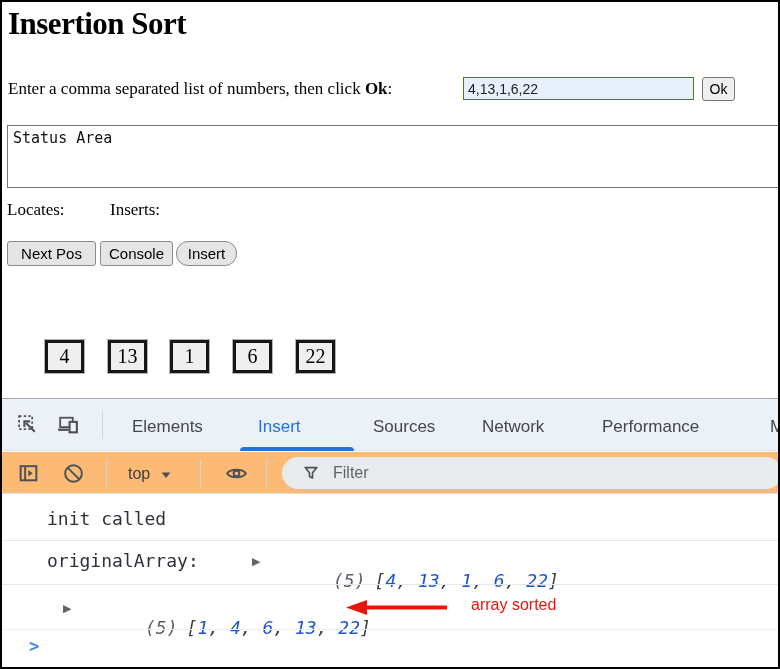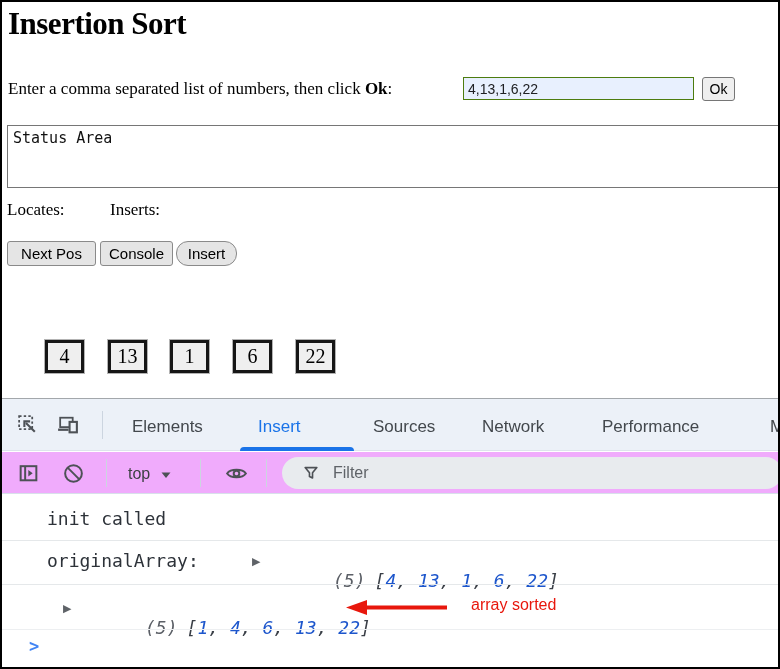--- a/index.html
+++ b/index.html
@@ -54,21 +54,21 @@
 
   
   .devtools {
     left:0; top:396px; width:776px; height:269px;
     border-top:1px solid #a3a7ab; background:#fff;
     font-family:"Liberation Sans", sans-serif;
   }
   .dt-tabbar { position:absolute; left:0; top:0; width:776px; height:52px;
     background:#ecf1f8; border-bottom:1px solid #dde4ec; }
   .dt-toolbar { position:absolute; left:0; top:53px; width:776px; height:42px;
-    background:#f0abfc; border-bottom:1px solid #d8e0ea; }
+    background:#fdba74; border-bottom:1px solid #d8e0ea; }
   .dt-icon-btn { position:absolute; background:none; border:none; cursor:pointer; line-height:0; }
   .vdiv { position:absolute; width:1px; height:28px; background:#ccd5e0; }
   .dt-tab { position:absolute; top:18px; font-size:17px; color:#43484d; white-space:nowrap; cursor:pointer; }
   .dt-tab.active { color:#1a73e8; }
   .tab-underline { position:absolute; top:48px; left:238px; width:114px; height:4px;
     background:#1a73e8; border-radius:4px 4px 0 0; }
   .context-label { position:absolute; left:126px; top:13px; font-size:16px; color:#3c4043; cursor:pointer; }
   .filter-pill { position:absolute; left:280px; top:5px; width:500px; height:32px;
     background:#e8ebee; border-radius:16px; display:flex; align-items:center;
     padding-left:20px; gap:13px; }

